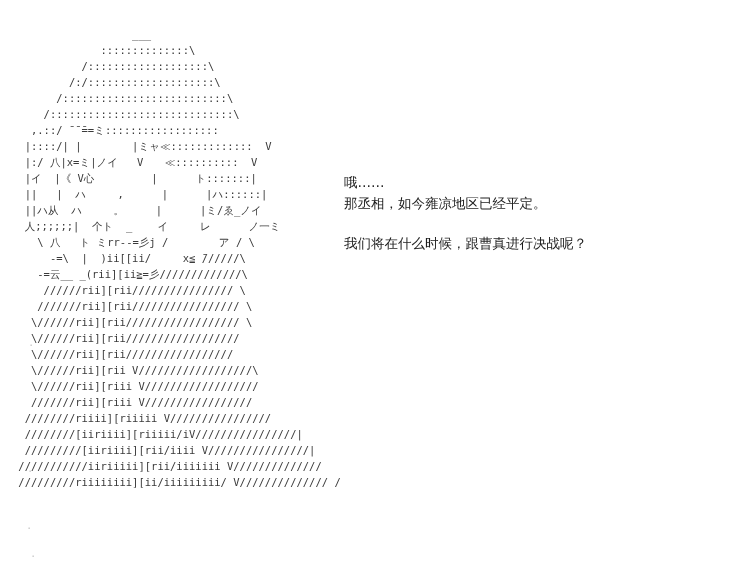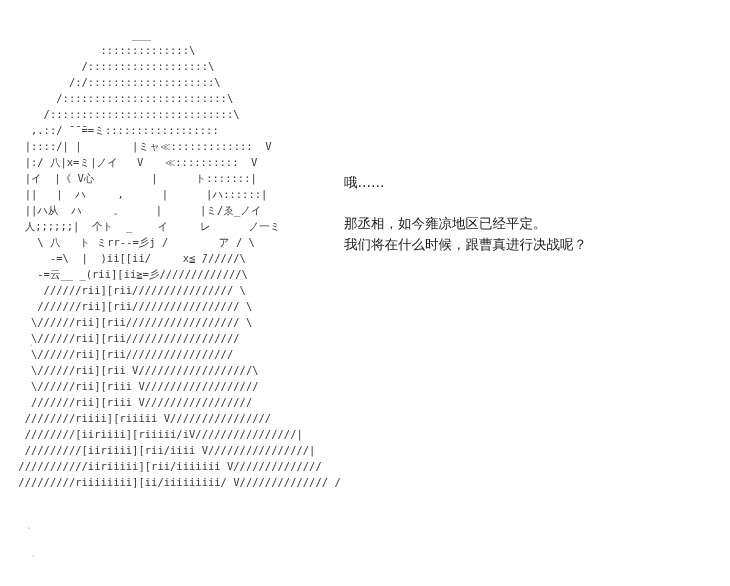--- a/index.html
+++ b/index.html
@@ -50,22 +50,22 @@
   }
   .dlg-para {
     margin: 0;
     color: #1c1c1c;
     font-family: "DejaVu Sans", sans-serif;
     font-size: 13.5px;
     line-height: 21px;
     white-space: pre;
   }
   .dlg-gap-a { margin-top: 0px; }
-  .dlg-gap-b { margin-top: 20px; }
-  .dlg-gap-c { }
+  .dlg-gap-b { }
+  .dlg-gap-c { margin-top: 19px; }
 
   
   .speck {
     position: absolute;
     font-family: "DejaVu Sans Mono", monospace;
     font-size: 10.5px;
     line-height: 10px;
     color: #c9c9c9;
     white-space: pre;
   }

